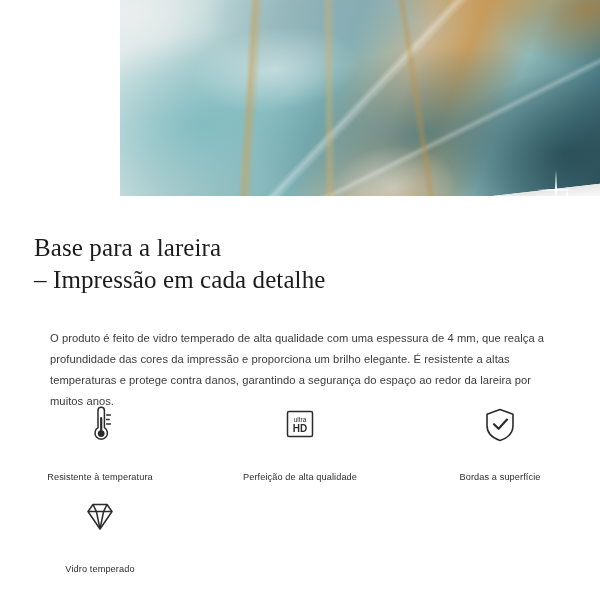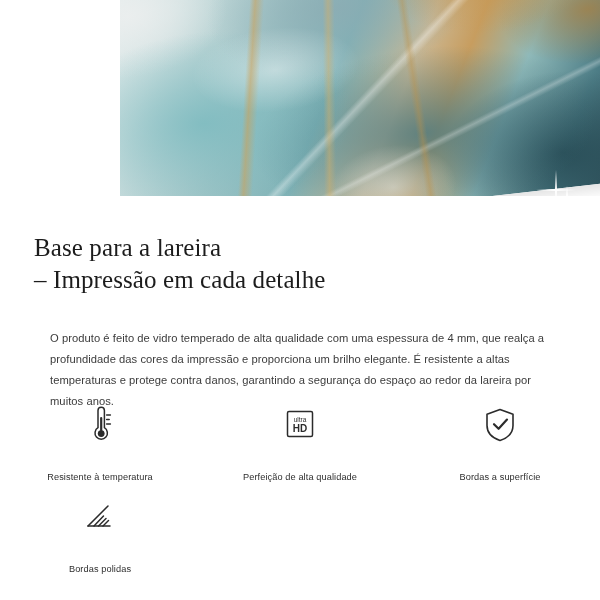--- a/index.html
+++ b/index.html
@@ -260,31 +260,30 @@
     <div class="feature">
       <div class="feature-icon">
         <svg width="40" height="42" viewBox="0 0 40 42">
           <path d="M20 5.5 L33 10.2 V21.5 C33 29.5 26.8 34.2 20 36.5 C13.2 34.2 7 29.5 7 21.5 V10.2 Z" fill="none" stroke="#2b2b2b" stroke-width="1.6" stroke-linejoin="round"></path>
           <path d="M14 20.2 l4.6 4.6 L27 15.6" fill="none" stroke="#2b2b2b" stroke-width="2.2" stroke-linecap="round" stroke-linejoin="round"></path>
         </svg>
       </div>
       <div class="feature-label">Bordas a superfície</div>
     </div>
 
-
     <div class="feature">
       <div class="feature-icon">
         <svg width="44" height="38" viewBox="0 0 44 38">
-          <g fill="none" stroke="#2b2b2b" stroke-width="1.5" stroke-linecap="round">
-            <path d="M10 28 L30 8"></path>
-            <path d="M10 28 L32 28"></path>
-            <path d="M16 28 L25.5 18"></path>
-            <path d="M20.5 28 L28 20.5"></path>
-            <path d="M25 28 L30.5 22.5"></path>
+          <g fill="none" stroke="#2b2b2b" stroke-width="1.5" stroke-linejoin="round">
+            <path d="M10 13.5 L15 6.5 H29 L34 13.5 L22 31 Z"></path>
+            <path d="M10 13.5 H34"></path>
+            <path d="M15 6.5 L18.4 13.5 L22 31"></path>
+            <path d="M29 6.5 L25.6 13.5 L22 31"></path>
           </g>
         </svg>
       </div>
-      <div class="feature-label">Bordas polidas</div>
-    </div>
+      <div class="feature-label">Vidro temperado</div>
+    </div>
+
 
 
   </div>
 </div>
 
 </body></html>

